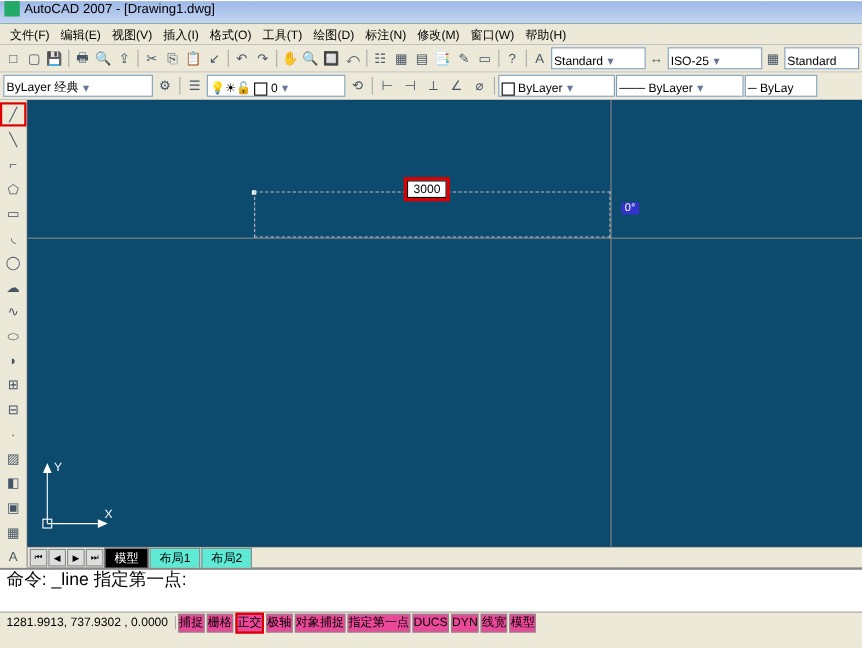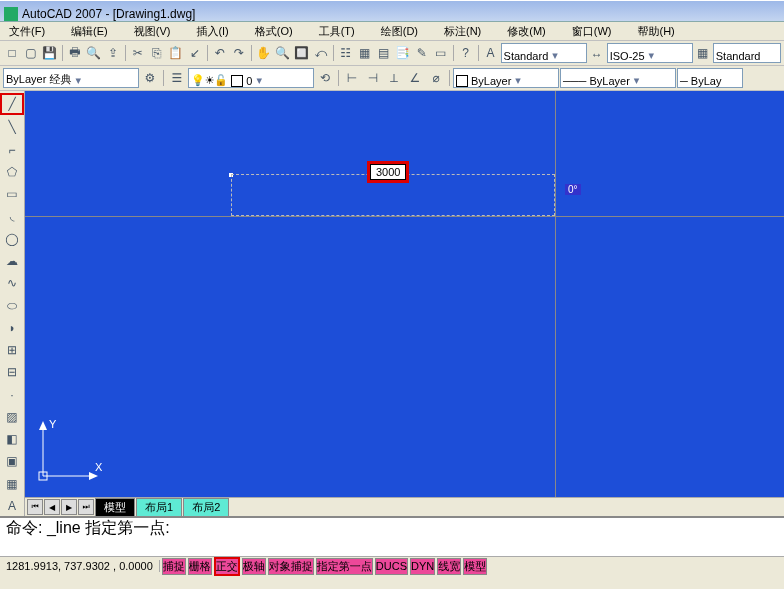--- a/index.html
+++ b/index.html
@@ -1,31 +1,31 @@
 <!DOCTYPE html>
 <html><head>
 <meta charset="utf-8">
 <style>
   html,body{margin:0;padding:0;font-family:"Microsoft YaHei","SimSun",Tahoma,sans-serif;font-size:11px;background:#ece9d8;color:#000;width:784px;height:589px;overflow:hidden}
-  .titlebar{height:20px;background:linear-gradient(#9db8e8,#c4d5f0);display:flex;align-items:flex-end;padding:0 4px;border-top:1px solid #fff;border-bottom:1px solid #8aa}
+  .titlebar{height:20px;background:linear-gradient(#9db8e8,#c4d5f0);display:flex;align-items:flex-start;padding:0 4px;border-top:1px solid #fff;border-bottom:1px solid #8aa}
   .titlebar .logo{width:14px;height:14px;background:#2a6;margin-right:4px;display:inline-block}
   .titlebar span{font-size:12px}
-  .menubar{height:18px;display:flex;align-items:center;padding:0 4px;gap:16px;background:#ece9d8;border-bottom:1px solid #c0c0c0}
+  .menubar{height:18px;display:flex;align-items:center;padding:0 4px;gap:0;background:#ece9d8;border-bottom:1px solid #c0c0c0}
   .menubar div{padding:1px 5px;cursor:default;white-space:nowrap}
   .toolbar{height:22px;display:flex;align-items:center;padding:1px 3px;background:#ece9d8;border-bottom:1px solid #c0c0c0;gap:1px;overflow:hidden;white-space:nowrap}
   .tbtn{width:18px;height:18px;border:1px solid transparent;display:inline-flex;align-items:center;justify-content:center;color:#456;font-size:12px;cursor:pointer}
   .sep{width:1px;height:16px;background:#aaa;margin:0 2px}
   .combo{height:18px;border:1px solid #7f9db9;background:#fff;display:inline-flex;align-items:flex-end;padding:0 2px;font-size:11px}
   .combo .arrow{margin-left:4px;color:#679}
   .mainrow{display:flex;height:425px}
   .sidetools{width:24px;background:#ece9d8;border-right:1px solid #aaa;display:flex;flex-direction:column;align-items:center;padding-top:2px;gap:2px}
   .sidetools .tbtn{width:20px;height:20px}
   .hl-red{border:2px solid #d00!important;padding:0}
   .canvaswrap{flex:1;display:flex;flex-direction:column;background:#000;position:relative}
-  .canvas{flex:1;position:relative;background:#1d4ed8;overflow:hidden}
+  .canvas{flex:1;position:relative;background:#0c4a6e;overflow:hidden}
   .crossV{position:absolute;top:0;bottom:0;width:1px;background:#888}
   .crossH{position:absolute;left:0;right:0;height:1px;background:#888}
   .dashed{border:1px dashed #bbb;position:absolute}
   .dynbox{position:absolute;background:#fff;border:1px solid #000;padding:1px 5px;font-size:11px}
   .dynbox.hl{outline:3px solid #d00}
   .angbox{position:absolute;background:#33c;color:#fff;padding:0 3px;font-size:10px}
   .ucs{position:absolute;left:8px;bottom:8px;color:#fff;font-size:12px}
   .dot{position:absolute;width:4px;height:4px;background:#fff}
   .tabs{height:18px;background:#ece9d8;display:flex;align-items:center;border-top:1px solid #aaa;padding-left:2px;gap:0}
   .tabs .navbtn{width:14px;height:14px;border:1px solid #888;background:#ddd;display:inline-flex;align-items:center;justify-content:center;font-size:8px;margin-right:1px;cursor:pointer}

